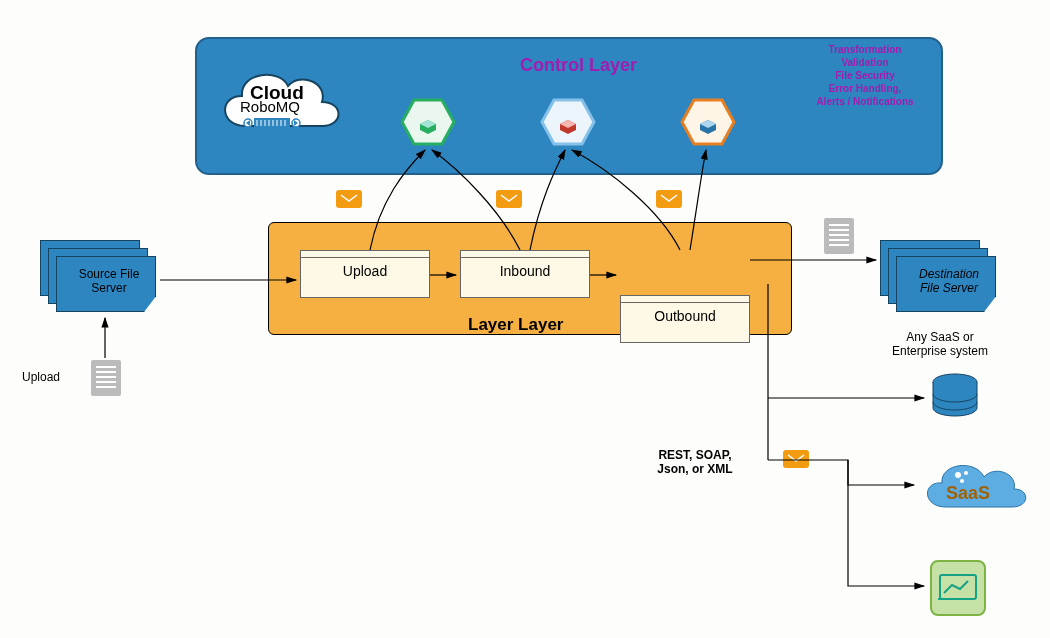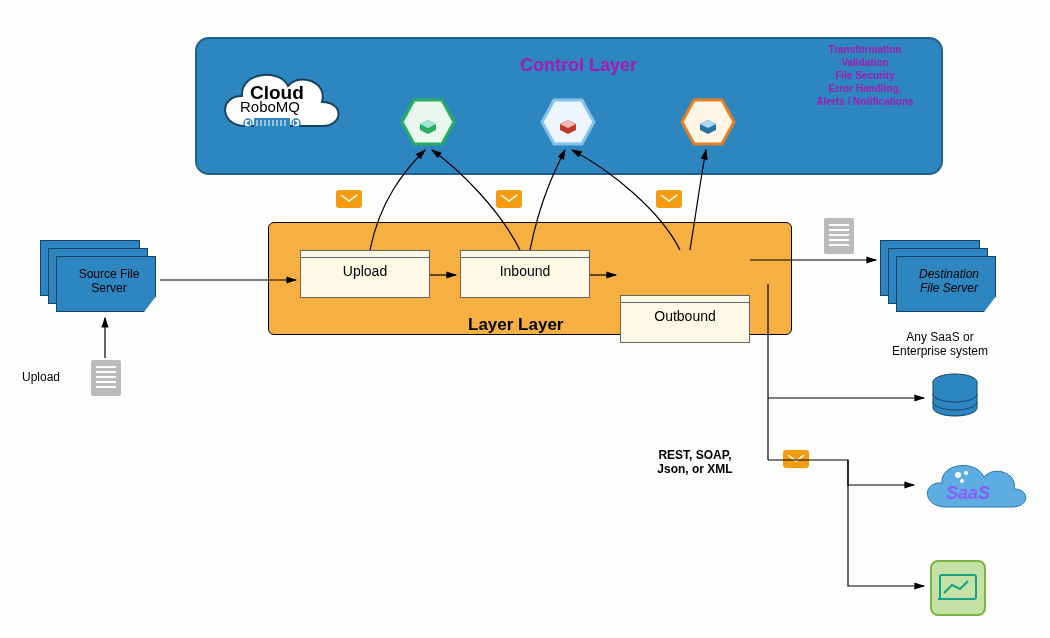--- a/index.html
+++ b/index.html
@@ -179,21 +179,21 @@
   </svg>
 </div>
 
 <div class="abs saas-cloud" style="left:918px; top:455px;">
   <svg viewBox="0 0 110 60" width="110" height="60">
     <path d="M28 52 C4 52 4 26 24 28 C22 8 58 4 66 22 C76 10 100 18 96 34 C112 34 112 52 94 52 Z" fill="#5DADE2" stroke="#2874A6"></path>
     <circle cx="40" cy="20" r="3" fill="#fff"></circle>
       <circle cx="48" cy="18" r="2" fill="#fff"></circle>
       <circle cx="44" cy="26" r="2" fill="#fff"></circle>
   </svg>
-  <div class="abs" style="left:28px; top:28px; color:#8b5cf6; font-weight:bold; font-style:italic; font-size:18px;">SaaS</div>
+  <div class="abs" style="left:28px; top:28px; color:#a16207; font-weight:bold; font-size:18px;">SaaS</div>
 </div>
 
 <div class="abs chart-icon" style="left:930px; top:560px;">
   <svg viewBox="0 0 40 30" width="40" height="30">
     <rect x="2" y="2" width="36" height="24" rx="2" fill="none" stroke="#16A085" stroke-width="2"></rect>
     <polyline points="6,20 14,12 22,16 30,8" fill="none" stroke="#16A085" stroke-width="2"></polyline>
     <line x="18" y1="26" x2="22" y2="26" stroke="#16A085" stroke-width="2"></line>
   </svg>
 </div>
 

